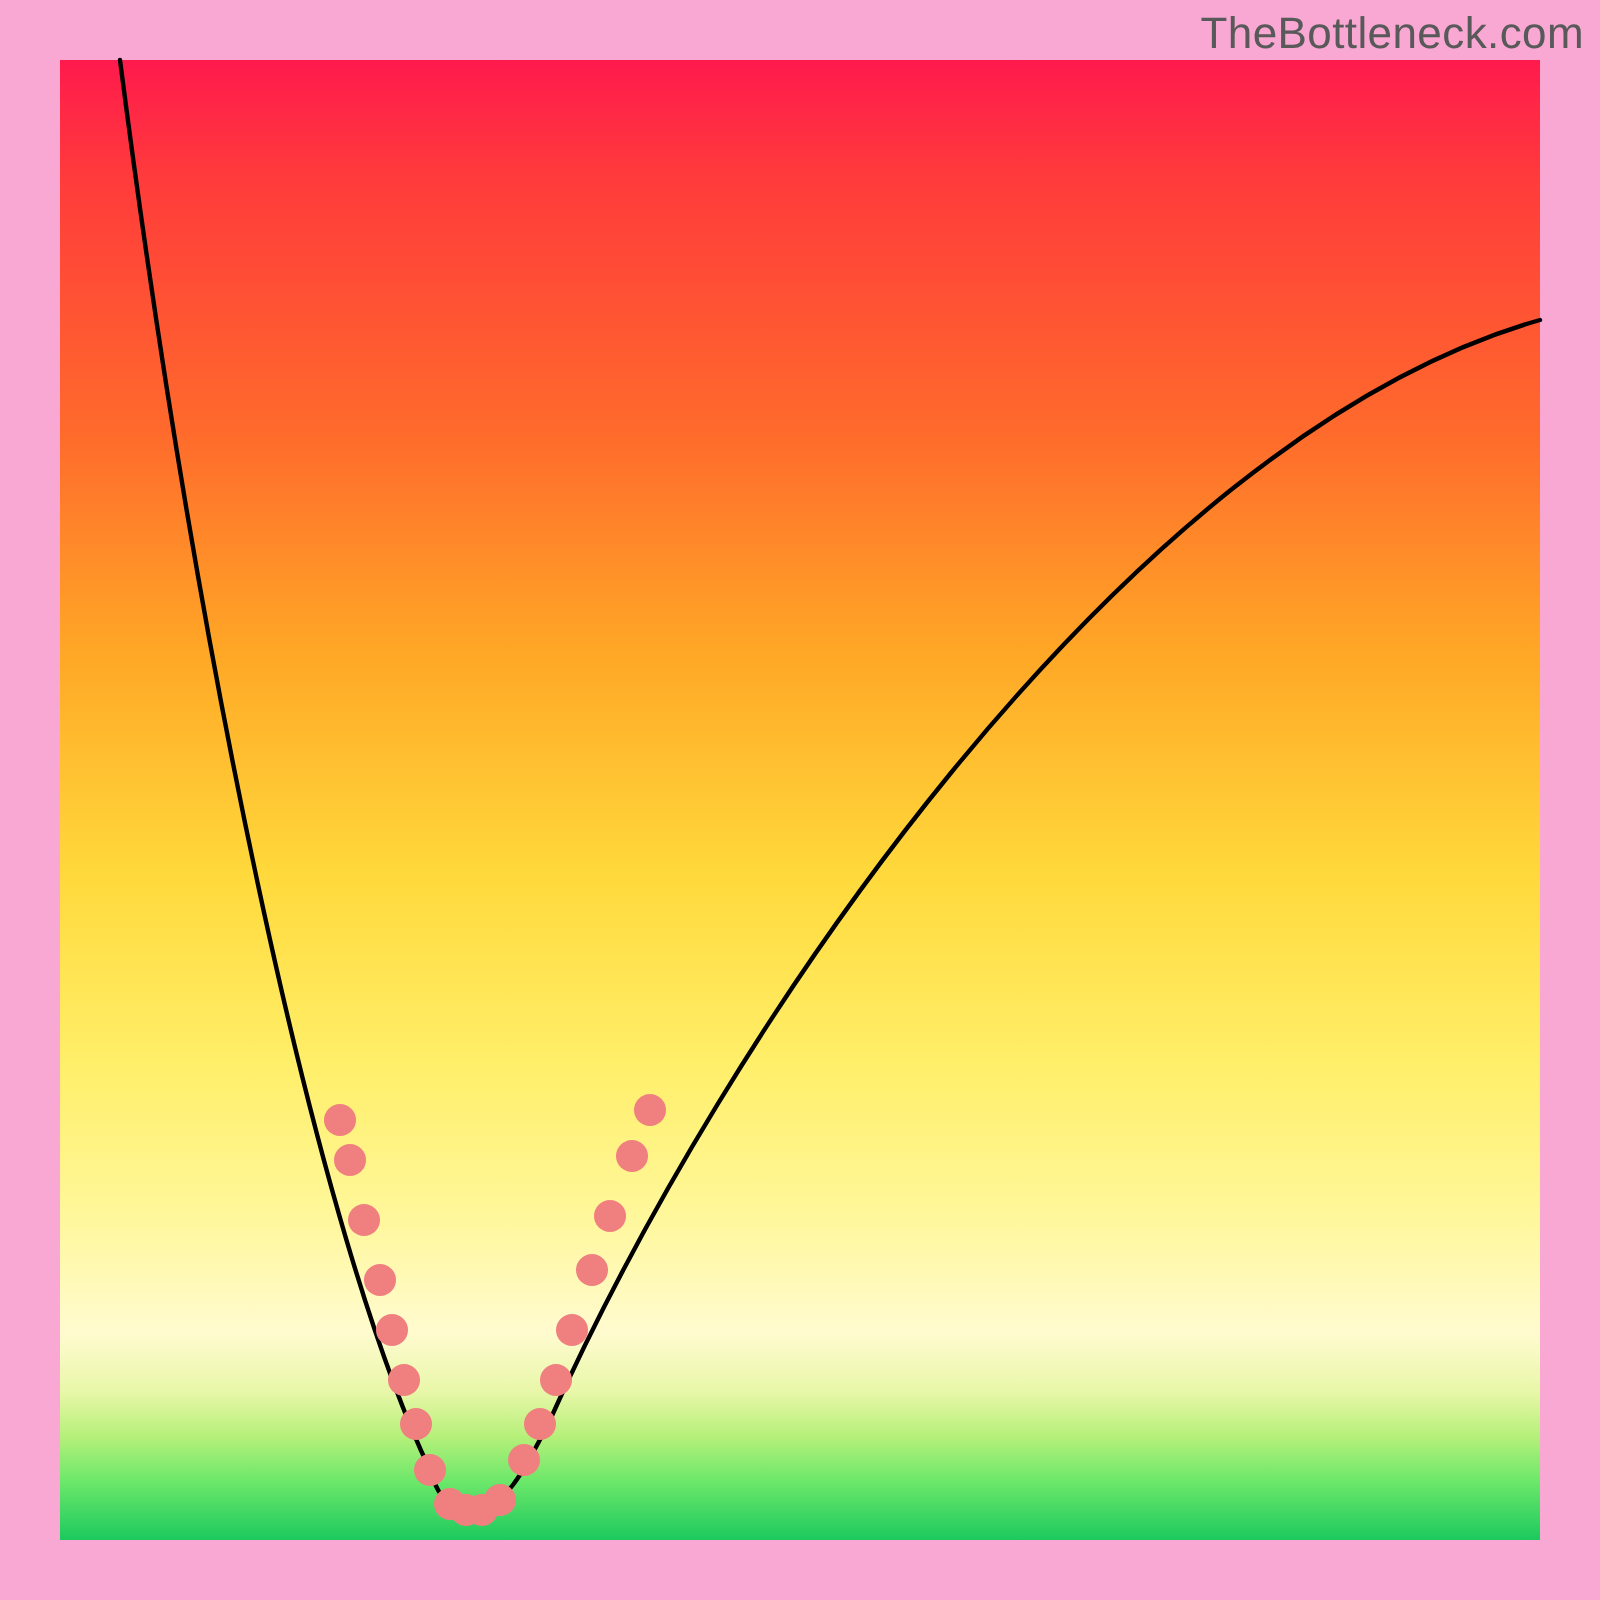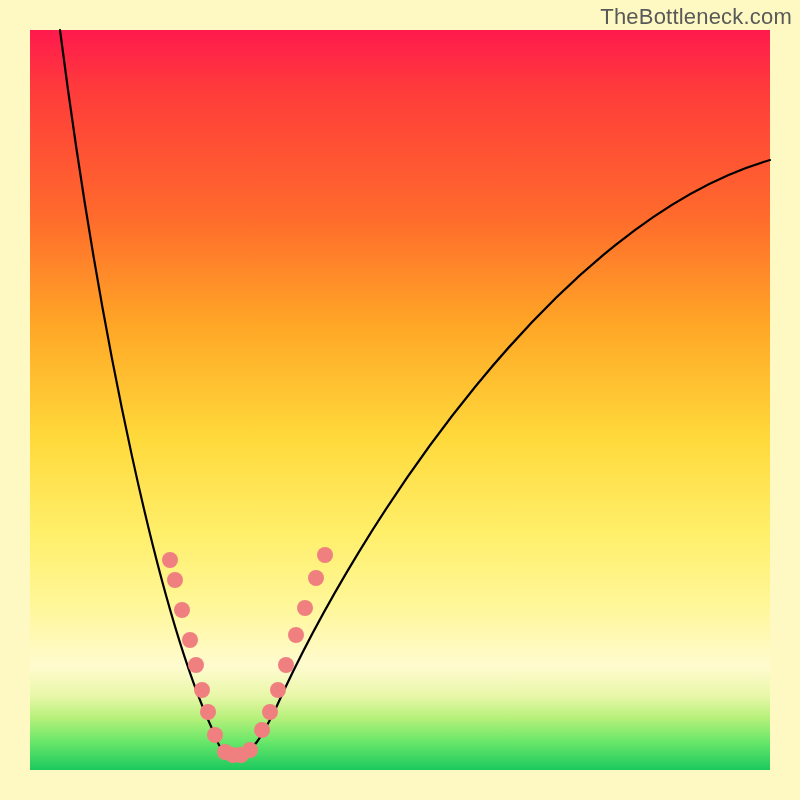--- a/index.html
+++ b/index.html
@@ -7,21 +7,21 @@
     padding: 0;
     width: 800px;
     height: 800px;
     overflow: hidden;
     font-family: Arial, Helvetica, sans-serif;
   }
   .stage {
     position: relative;
     width: 800px;
     height: 800px;
-    background: #fef9c3;
+    background: #f9a8d4;
   }
   .gradient {
     position: absolute;
     left: 30px;
     top: 30px;
     width: 740px;
     height: 740px;
     background: linear-gradient(
       to bottom,
       #ff1a4d 0%,

